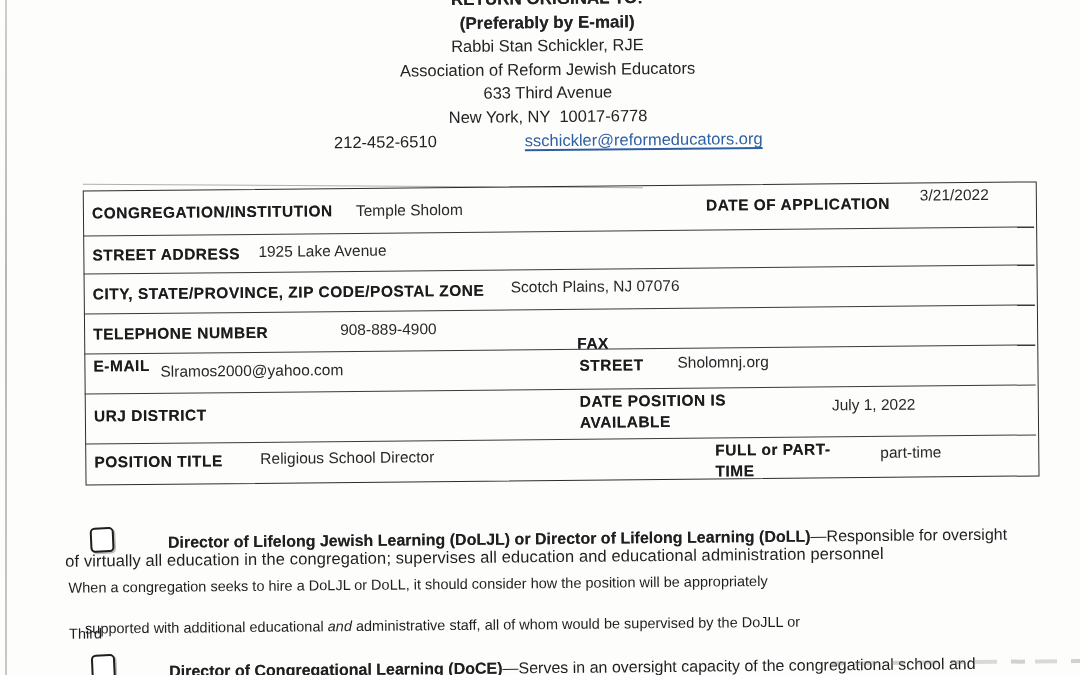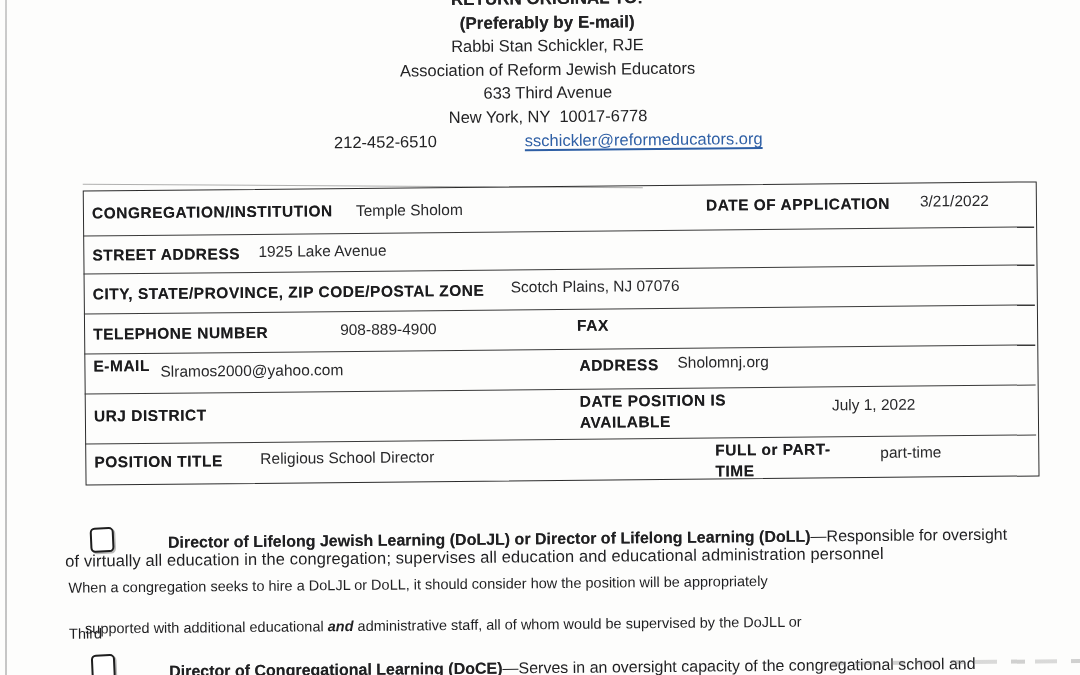--- a/index.html
+++ b/index.html
@@ -40,21 +40,21 @@
   .checkbox{position:absolute;width:20px;height:21px;border:2.6px solid #1e1e1e;
     border-radius:5px;background:#fff;transform:rotate(-2deg);
     box-shadow:1.5px 1.5px 0 rgba(60,60,60,.35);}
 
   
   .pline{position:absolute;white-space:pre-wrap;}
   .f16{font-size:16px;line-height:20px;}
   .f165{font-size:16.5px;line-height:20px;letter-spacing:.1px;}
   .f145{font-size:14.5px;line-height:18px;}
   .b{font-weight:bold;text-shadow:0 0 .4px rgba(25,25,25,.6);}
-  .bi{font-weight:bold;font-style:italic;}
+  .bi{font-weight:normal;font-style:italic;}
 
   .cutoff{position:absolute;left:828px;top:664px;width:252px;height:4px;border-radius:2px;
     background:repeating-linear-gradient(90deg,
       rgba(125,125,125,.35) 0 14px, transparent 14px 24px,
       rgba(125,125,125,.28) 24px 46px, transparent 46px 60px);}
 </style>
 </head>
 <body>
 
 <div class="scan-edge"></div>
@@ -79,35 +79,35 @@
     <div class="hline" style="top:44px"></div>
     <div class="hline" style="top:82px"></div>
     <div class="hline" style="top:122px"></div>
     <div class="hline" style="top:162px"></div>
     <div class="hline" style="top:202px"></div>
     <div class="hline" style="top:252px"></div>
 
     <span class="lbl" style="left:8px;top:13px">CONGREGATION/INSTITUTION</span>
     <span class="val" style="left:272px;top:13px">Temple Sholom</span>
     <span class="lbl" style="left:622px;top:11px">DATE OF APPLICATION</span>
-    <span class="val" style="left:836px;top:9px">3/21/2022</span>
+    <span class="val" style="left:836px;top:3px">3/21/2022</span>
 
     <span class="lbl" style="left:8px;top:55px">STREET ADDRESS</span>
     <span class="val" style="left:174px;top:53px">1925 Lake Avenue</span>
 
     <span class="lbl" style="left:8px;top:94px">CITY, STATE/PROVINCE, ZIP CODE/POSTAL ZONE</span>
     <span class="val" style="left:426px;top:91px">Scotch Plains, NJ 07076</span>
 
     <span class="lbl" style="left:8px;top:134px">TELEPHONE NUMBER</span>
     <span class="val" style="left:255px;top:132px">908-889-4900</span>
-    <span class="lbl" style="left:492px;top:130px">FAX</span>
+    <span class="lbl" style="left:492px;top:148px">FAX</span>
 
     <span class="lbl" style="left:8px;top:166px">E-MAIL</span>
     <span class="val" style="left:75px;top:172px">Slramos2000@yahoo.com</span>
-    <span class="lbl" style="left:494px;top:170px">ADDRESS</span>
+    <span class="lbl" style="left:494px;top:170px">STREET</span>
     <span class="val" style="left:592px;top:168px">Sholomnj.org</span>
 
     <span class="lbl" style="left:8px;top:216px">URJ DISTRICT</span>
     <span class="lbl wrap" style="left:494px;top:204px;width:165px">DATE POSITION IS AVAILABLE</span>
     <span class="val" style="left:746px;top:212px">July 1, 2022</span>
 
     <span class="lbl" style="left:8px;top:262px">POSITION TITLE</span>
     <span class="val" style="left:174px;top:260px">Religious School Director</span>
     <span class="lbl wrap" style="left:629px;top:254px;width:128px">FULL or PART-TIME</span>
     <span class="val" style="left:794px;top:260px">part-time</span>

